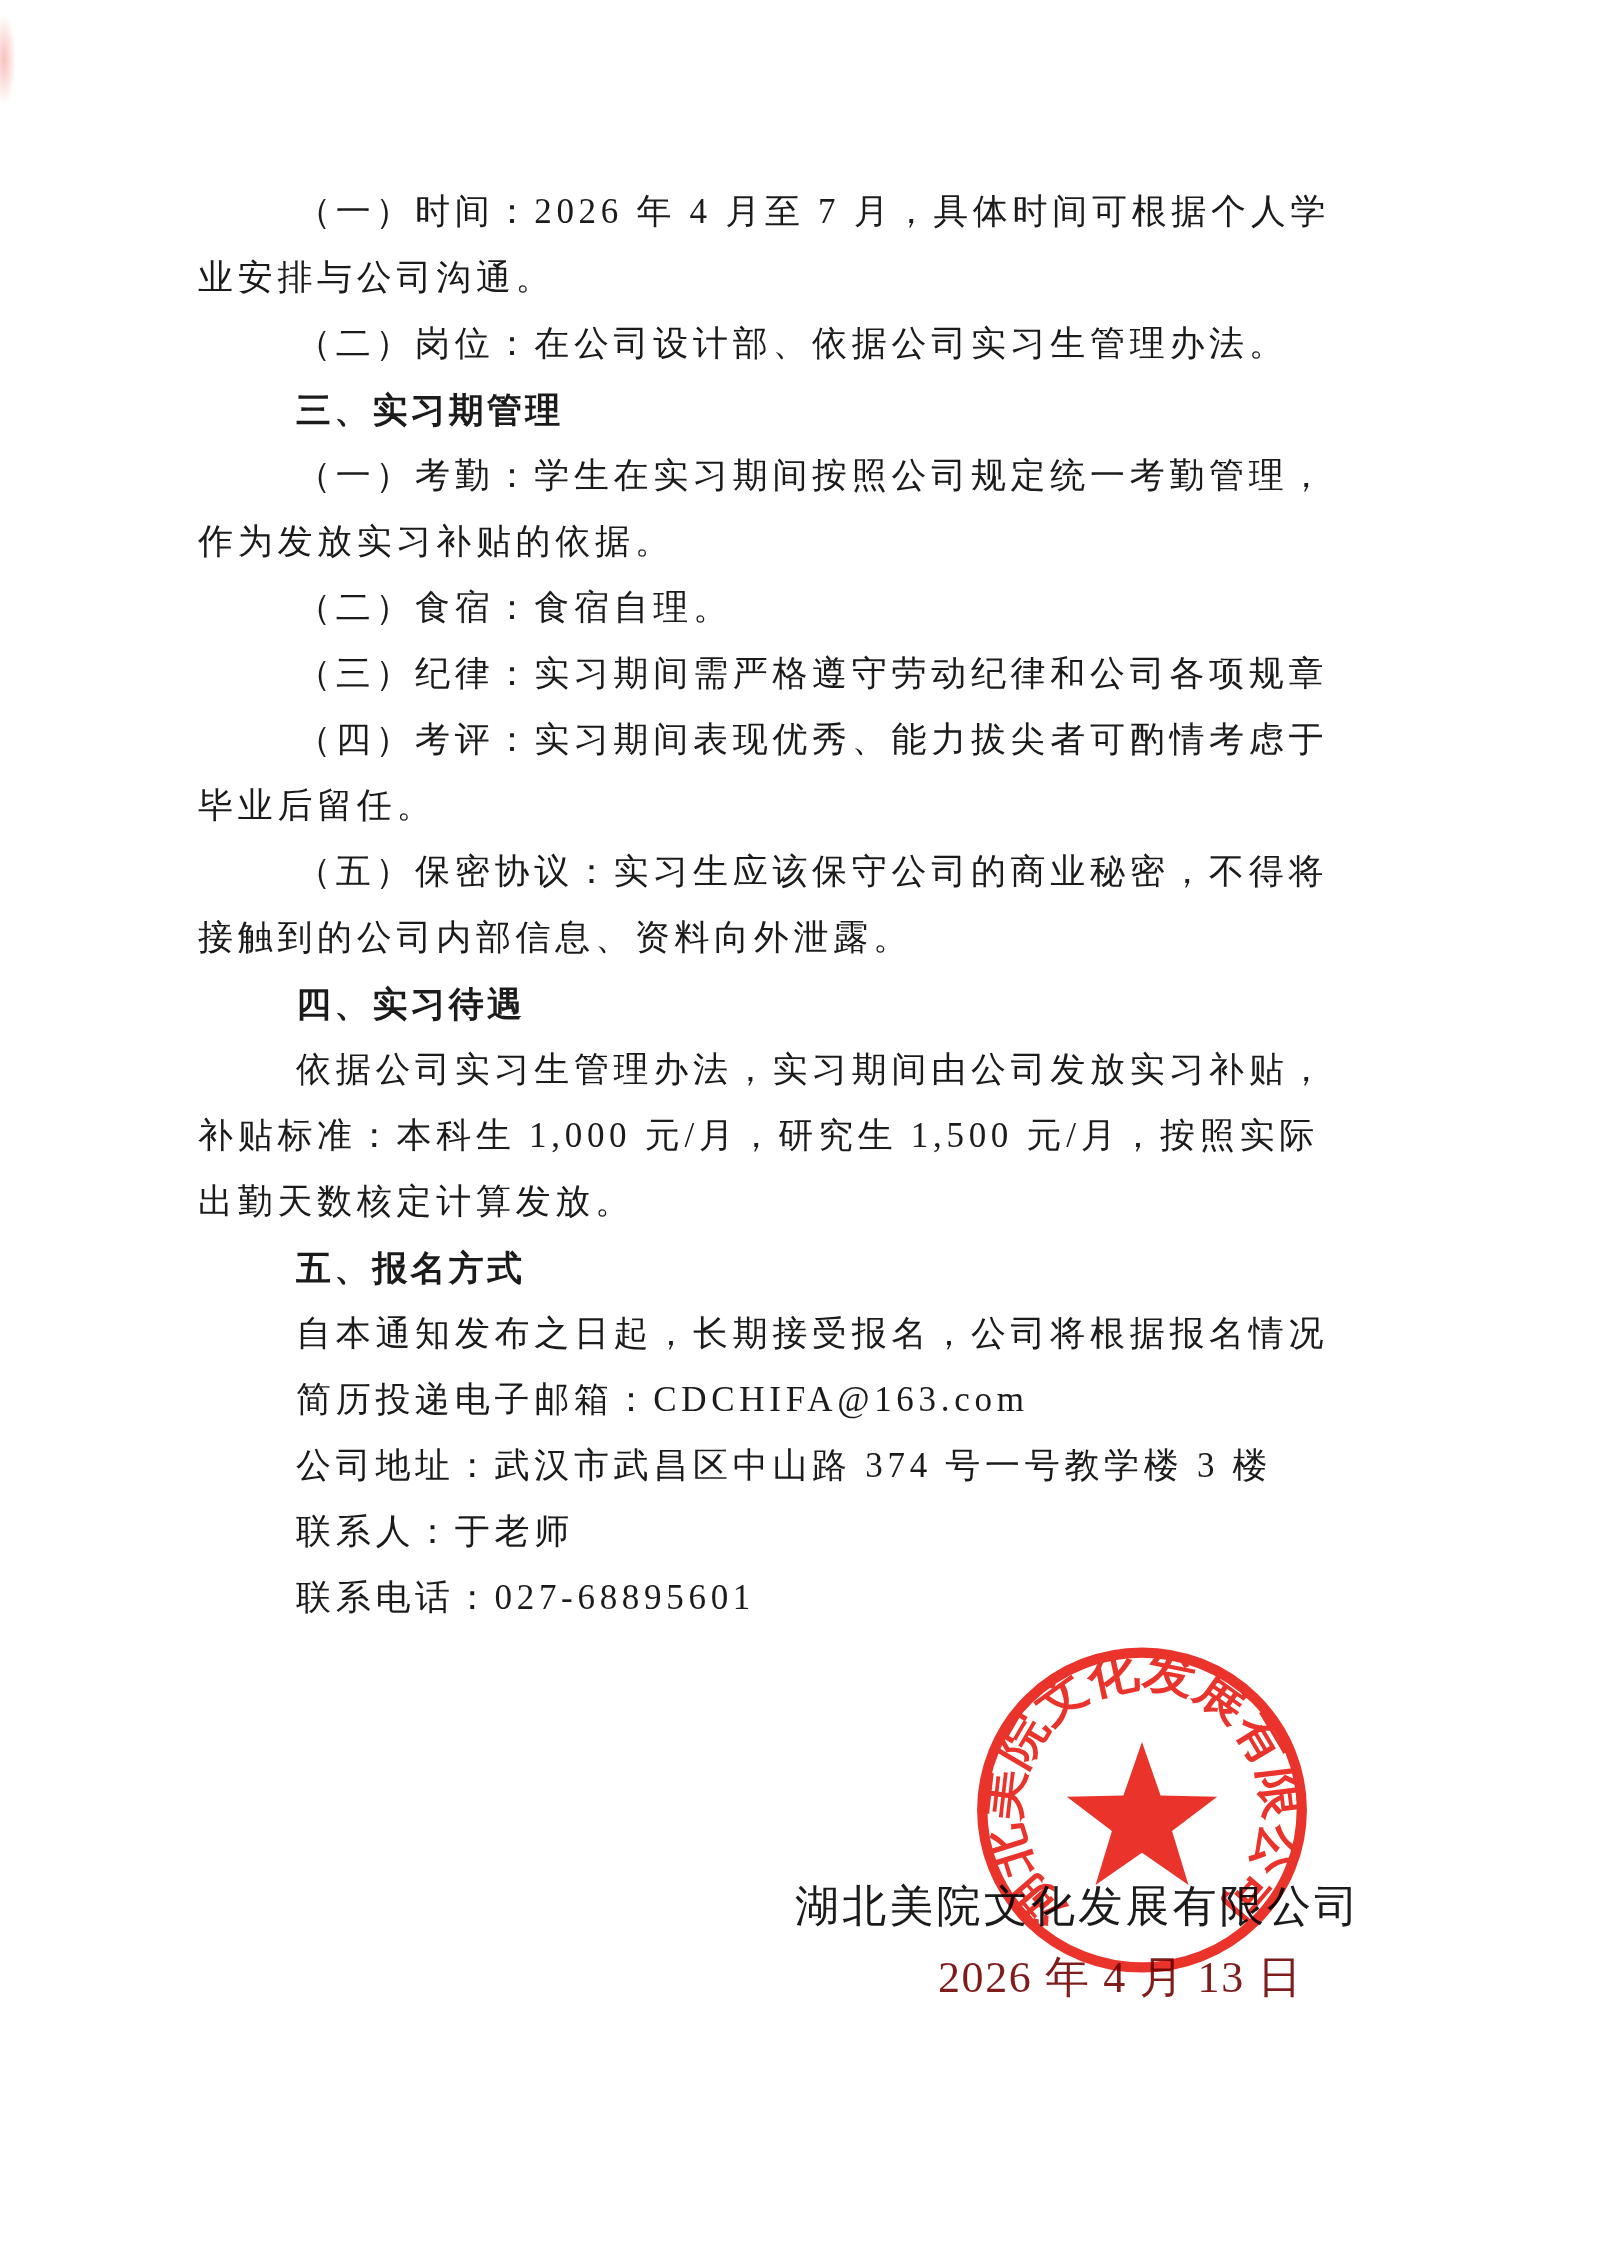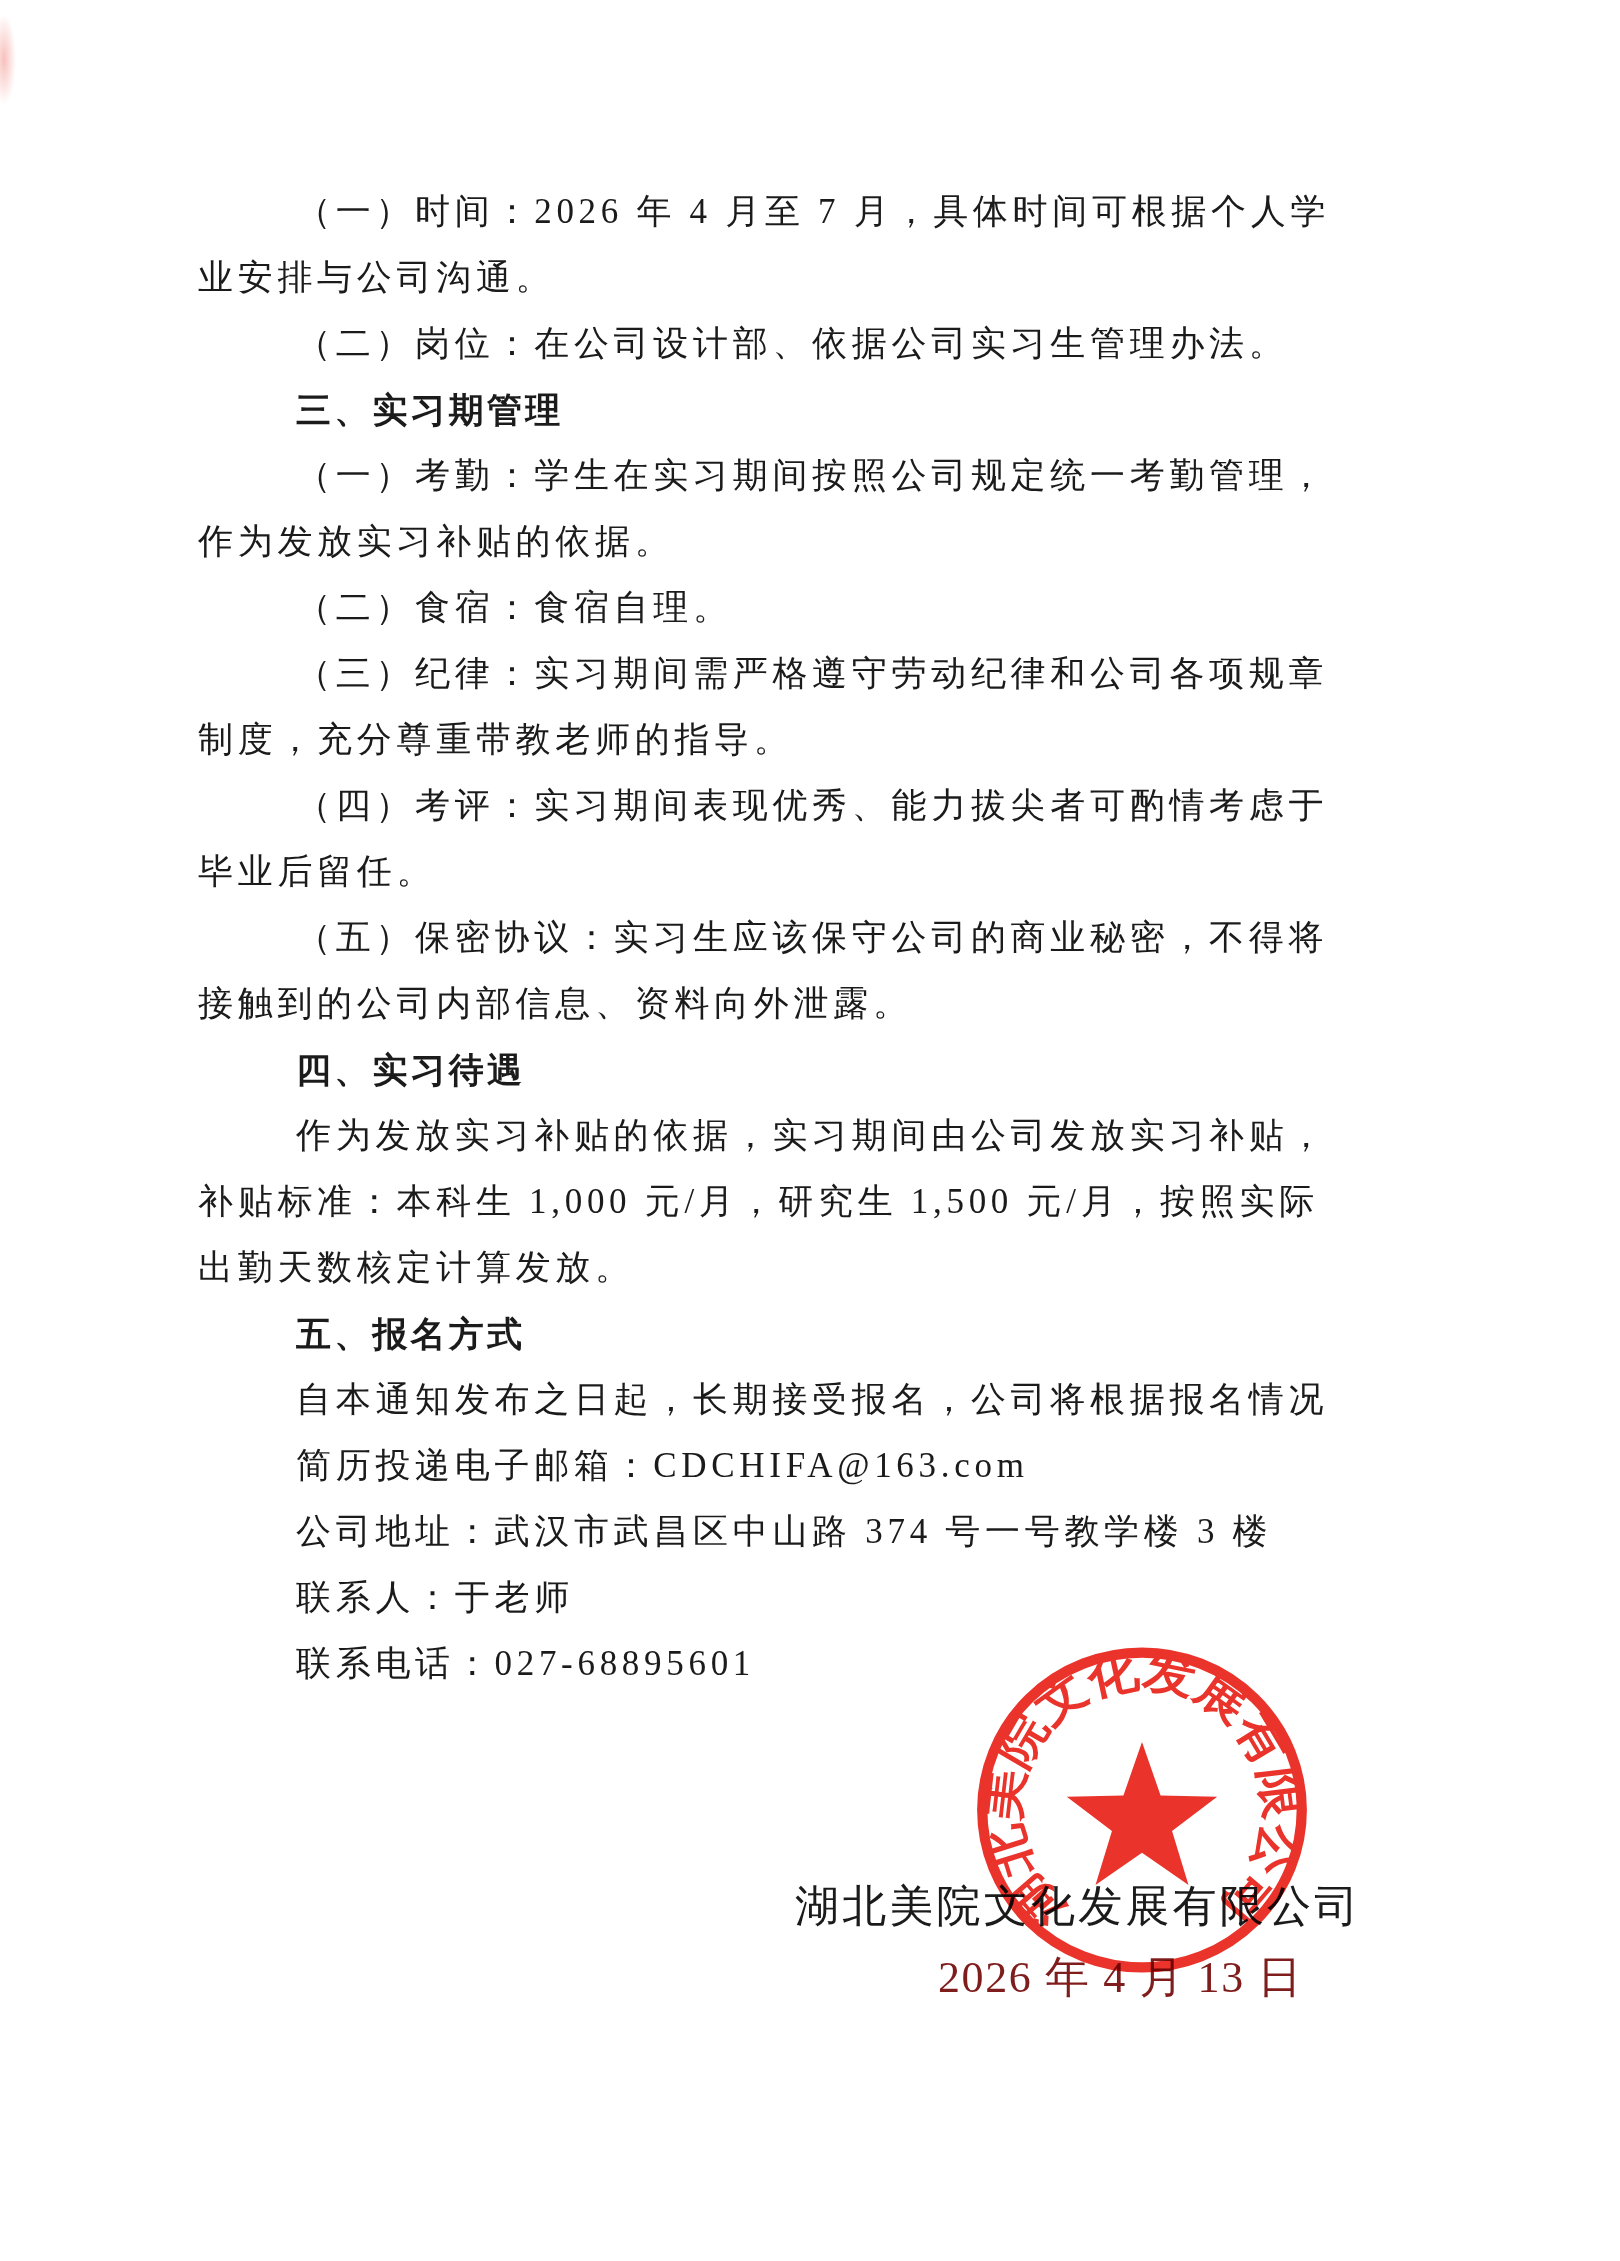--- a/index.html
+++ b/index.html
@@ -64,27 +64,26 @@
 
   <div class="doc-body">
     <div class="line indent">（一）时间：2026 年 4 月至 7 月，具体时间可根据个人学</div>
     <div class="line">业安排与公司沟通。</div>
     <div class="line indent">（二）岗位：在公司设计部、依据公司实习生管理办法。</div>
     <div class="line indent bold">三、实习期管理</div>
     <div class="line indent">（一）考勤：学生在实习期间按照公司规定统一考勤管理，</div>
     <div class="line">作为发放实习补贴的依据。</div>
     <div class="line indent">（二）食宿：食宿自理。</div>
     <div class="line indent">（三）纪律：实习期间需严格遵守劳动纪律和公司各项规章</div>
-    <div class="line">制度，充分尊重带教老师的指导。</div>
     <div class="line indent">（四）考评：实习期间表现优秀、能力拔尖者可酌情考虑于</div>
     <div class="line">毕业后留任。</div>
     <div class="line indent">（五）保密协议：实习生应该保守公司的商业秘密，不得将</div>
     <div class="line">接触到的公司内部信息、资料向外泄露。</div>
     <div class="line indent bold">四、实习待遇</div>
-    <div class="line indent">作为发放实习补贴的依据，实习期间由公司发放实习补贴，</div>
+    <div class="line indent">依据公司实习生管理办法，实习期间由公司发放实习补贴，</div>
     <div class="line">补贴标准：本科生 1,000 元/月，研究生 1,500 元/月，按照实际</div>
     <div class="line">出勤天数核定计算发放。</div>
     <div class="line indent bold">五、报名方式</div>
     <div class="line indent">自本通知发布之日起，长期接受报名，公司将根据报名情况</div>
     <div class="line indent">简历投递电子邮箱：CDCHIFA@163.com</div>
     <div class="line indent">公司地址：武汉市武昌区中山路 374 号一号教学楼 3 楼</div>
     <div class="line indent">联系人：于老师</div>
     <div class="line indent">联系电话：027-68895601</div>
   </div>
 

